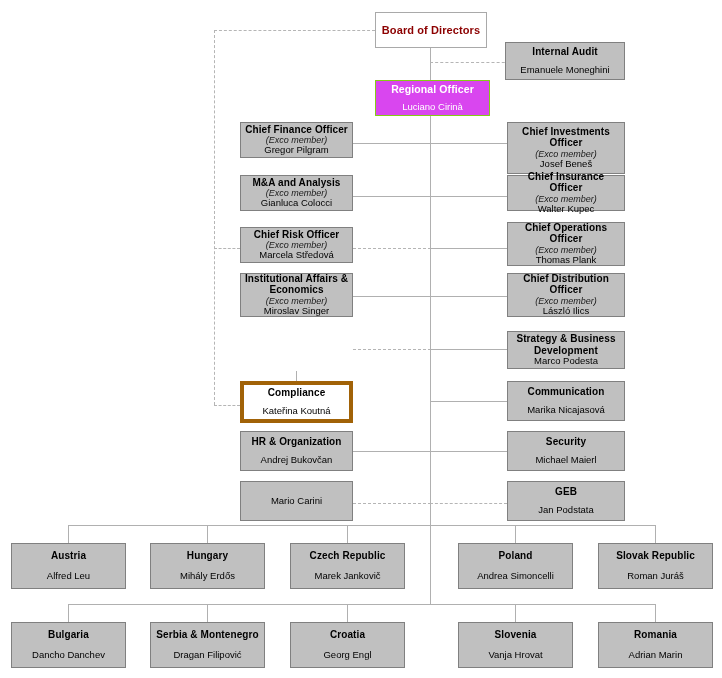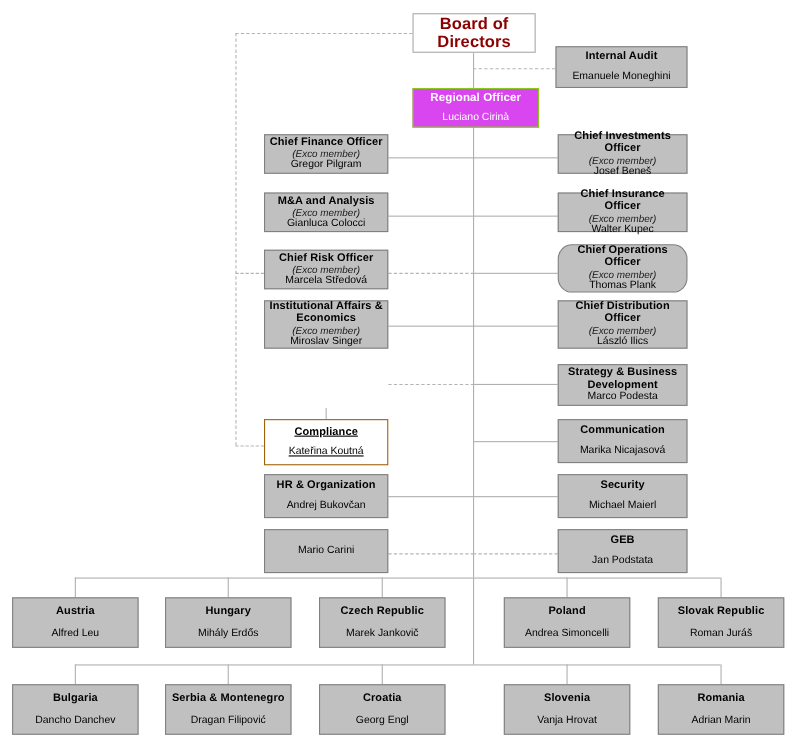--- a/index.html
+++ b/index.html
@@ -57,31 +57,30 @@
     font-style: italic;
     color: #1a1a1a;
   }
   .node .person {
     font-size: 9.5px;
     color: #000000;
   }
   .node.spaced .person { margin-top: 8px; }
   .node.white {
     background: #ffffff;
-    border: 1px solid #a16207;
-    text-decoration: underline;
+    border: 4px solid #a16207;
   }
   .node.root {
     background: #ffffff;
     border: 1px solid #a9a9a9;
   }
   .node.root .title {
     color: #8c0000;
     font-weight: bold;
-    font-size: 15px;
+    font-size: 11px;
   }
   .node.accent {
     background: #d946ef;
     border: 1px solid #84cc16;
   }
   .node.accent .title { color: #ffffff; font-size: 10.5px; }
   .node.accent .person { color: #ffffff; font-size: 9.5px; margin-top: 7px; }
   .node.country .title { font-size: 10px; }
   .node.country .person { font-size: 9.5px; margin-top: 9px; }
 </style>
@@ -183,33 +182,33 @@
 
   <div class="node spaced" style="left:240px; top:431px; width:113px; height:40px;">
     <div class="title">HR &amp; Organization</div>
     <div class="person">Andrej Bukovčan</div>
   </div>
 
   <div class="node" style="left:240px; top:481px; width:113px; height:40px;">
     <div class="person">Mario  Carini</div>
   </div>
 
-  <div class="node" style="left:507px; top:122px; width:118px; height:36px;">
+  <div class="node" style="left:507px; top:122px; width:118px; height:52px;">
     <div class="title">Chief Investments Officer</div>
     <div class="sub">(Exco member)</div>
     <div class="person">Josef Beneš</div>
   </div>
 
   <div class="node" style="left:507px; top:175px; width:118px; height:36px;">
     <div class="title">Chief Insurance Officer</div>
     <div class="sub">(Exco member)</div>
     <div class="person">Walter Kupec</div>
   </div>
 
-  <div class="node" style="left:507px; top:222px; width:118px; height:44px;border-radius:13px;">
+  <div class="node" style="left:507px; top:222px; width:118px; height:44px;">
     <div class="title">Chief Operations Officer</div>
     <div class="sub">(Exco member)</div>
     <div class="person">Thomas Plank</div>
   </div>
 
   <div class="node" style="left:507px; top:273px; width:118px; height:44px;">
     <div class="title">Chief Distribution Officer</div>
     <div class="sub">(Exco member)</div>
     <div class="person">László Ilics</div>
   </div>

